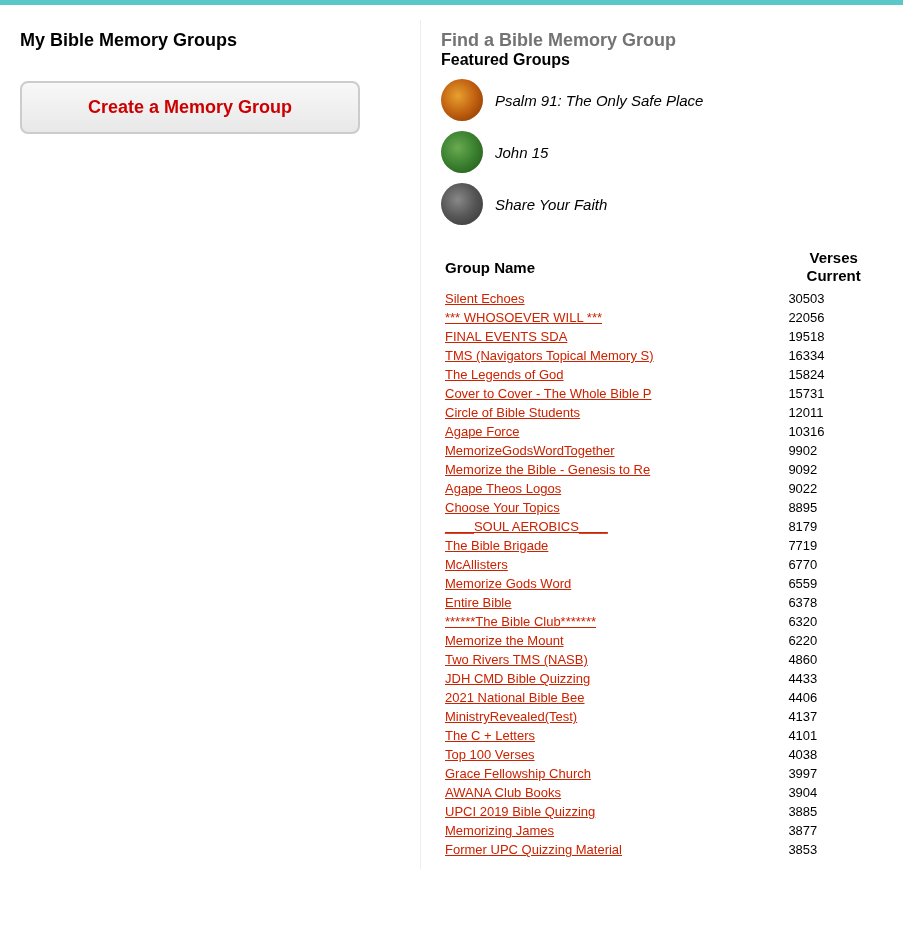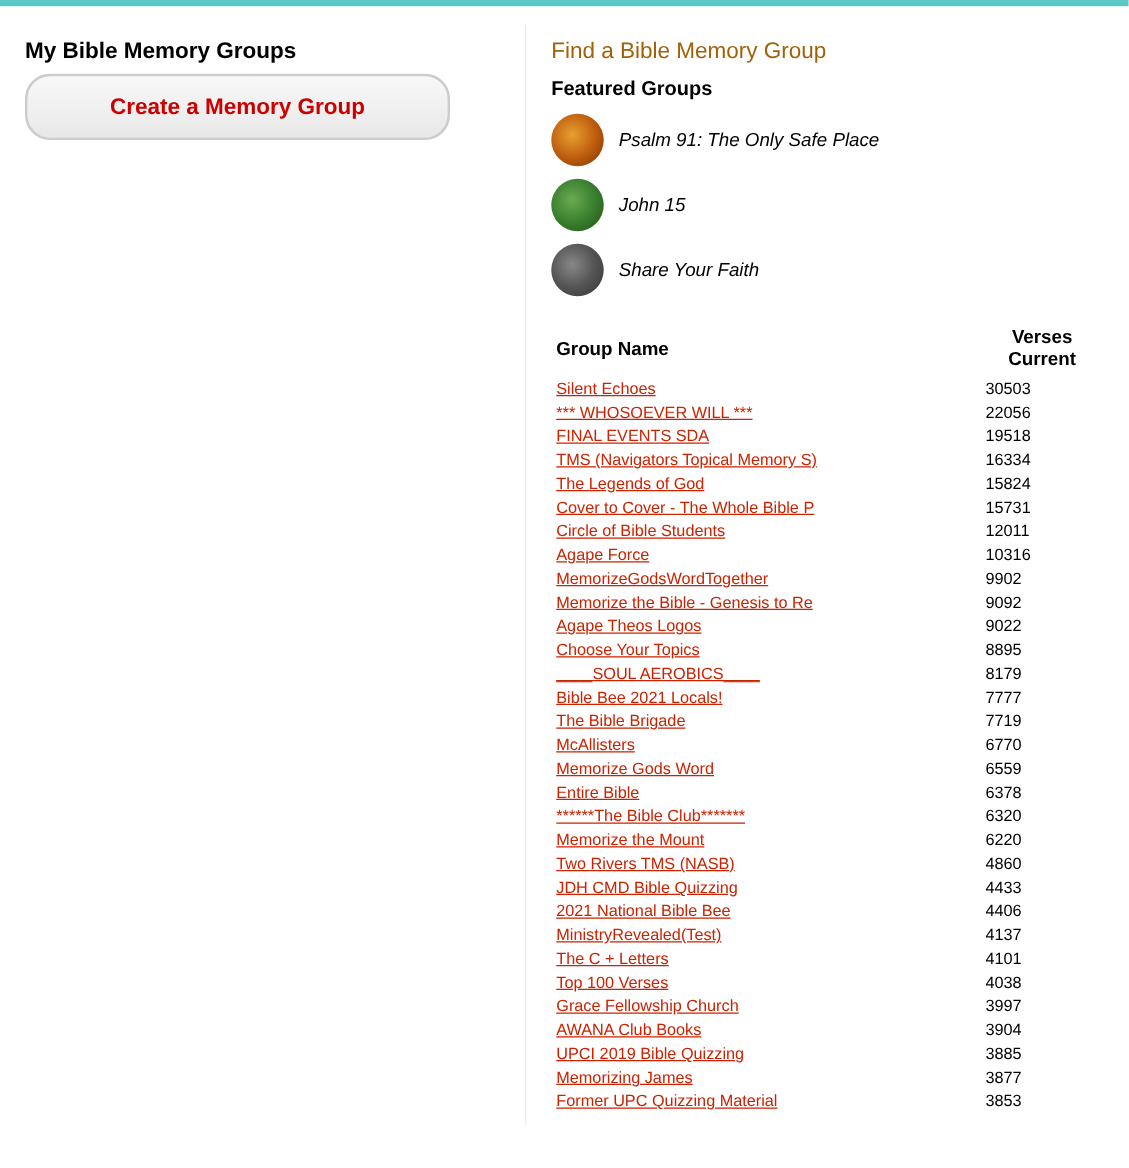--- a/index.html
+++ b/index.html
@@ -23,47 +23,47 @@
     }
     .left-panel {
       width: 420px;
       padding: 10px 20px;
       flex-shrink: 0;
     }
     .left-panel-title {
       font-size: 18px;
       font-weight: bold;
       color: #000;
-      margin-bottom: 8px;
+      margin-bottom: 30px;
     }
     .create-btn {
       display: inline-block;
       padding: 14px 40px;
       border: 2px solid #ccc;
-      border-radius: 20px;
+      border-radius: 8px;
       background: linear-gradient(to bottom, #f8f8f8, #e8e8e8);
       color: #cc0000;
       font-size: 18px;
       font-weight: bold;
       cursor: pointer;
       text-align: center;
       min-width: 340px;
     }
     .right-panel {
       flex: 1;
       padding: 10px 20px;
       border-left: 1px solid #eee;
       overflow-y: auto;
       max-height: 929px;
     }
     .right-panel-title {
       font-size: 18px;
-      font-weight: normal;
-      color: #a16207;
-      margin-bottom: 12px;
+      font-weight: bold;
+      color: #737373;
+      margin-bottom: 0;
     }
     .featured-title {
       font-size: 16px;
       font-weight: bold;
       color: #000;
       margin-bottom: 10px;
     }
     .featured-list {
       margin-bottom: 20px;
       font-style: italic;
@@ -227,24 +227,20 @@
     </tr>
             <tr>
       <td class="group-name-cell">Choose Your Topics</td>
       <td class="group-count-cell">8895</td>
     </tr>
             <tr>
       <td class="group-name-cell">____SOUL AEROBICS____</td>
       <td class="group-count-cell">8179</td>
     </tr>
             <tr>
-      <td class="group-name-cell">Bible Bee 2021 Locals!</td>
-      <td class="group-count-cell">7777</td>
-    </tr>
-            <tr>
       <td class="group-name-cell">The Bible Brigade</td>
       <td class="group-count-cell">7719</td>
     </tr>
             <tr>
       <td class="group-name-cell">McAllisters</td>
       <td class="group-count-cell">6770</td>
     </tr>
             <tr>
       <td class="group-name-cell">Memorize Gods Word</td>
       <td class="group-count-cell">6559</td>

